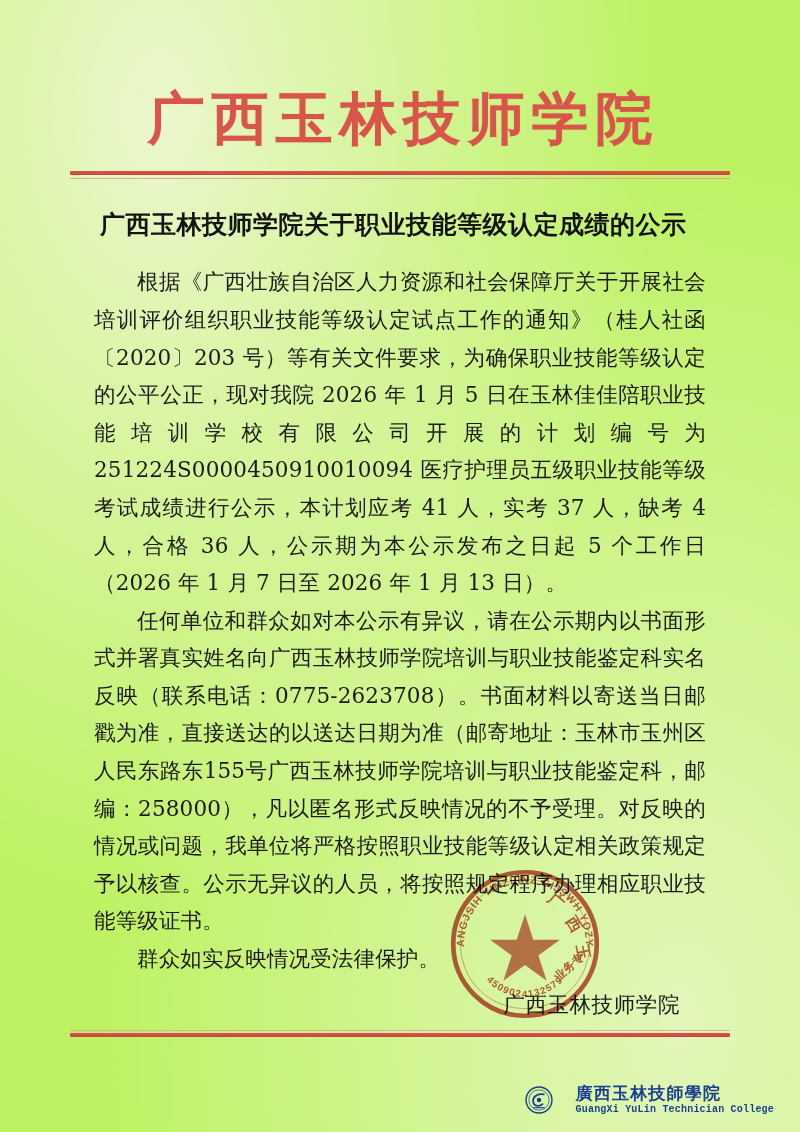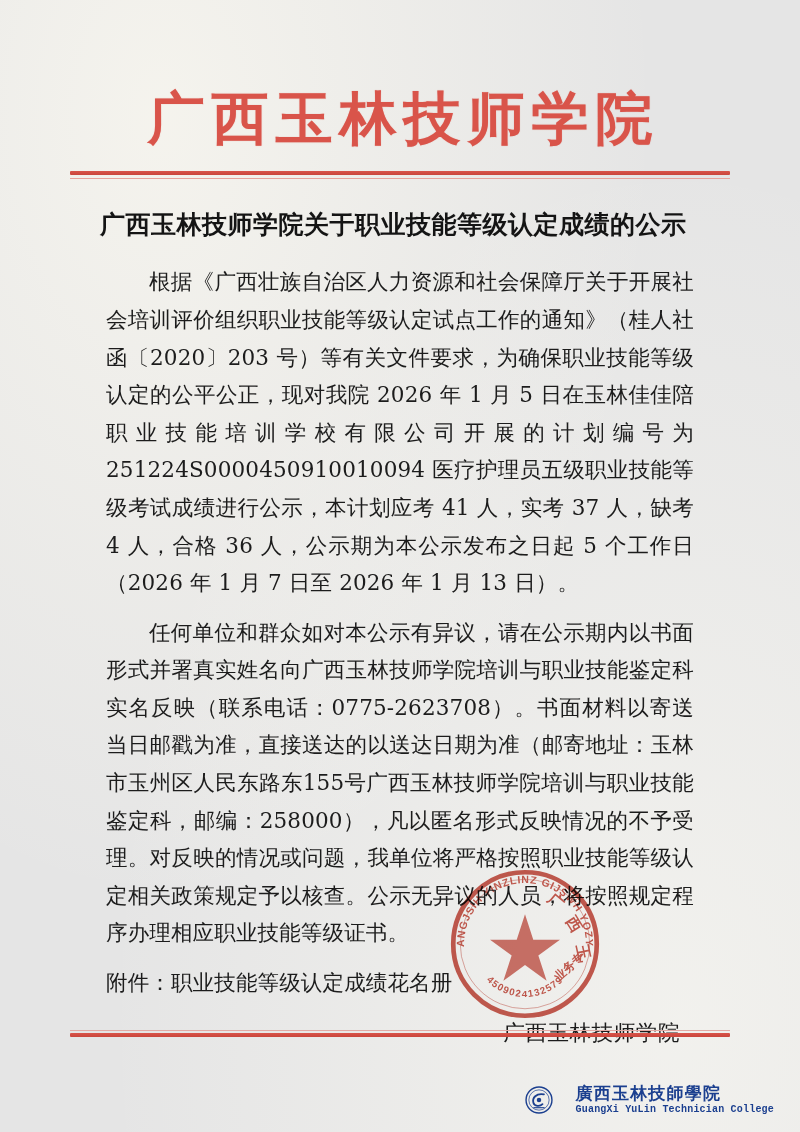--- a/index.html
+++ b/index.html
@@ -7,21 +7,21 @@
     padding: 0;
     background: #ffffff;
   }
   body {
     font-family: "Liberation Serif", "DejaVu Serif", serif;
   }
   .page {
     position: relative;
     width: 800px;
     height: 1132px;
-    background: #e5e5e5;
+    background: #bef264;
     overflow: hidden;
     box-sizing: border-box;
   }
   
   .page::before {
     content: "";
     position: absolute;
     inset: 0;
     background:
       radial-gradient(ellipse at 20% 10%, rgba(250,248,240,0.75), rgba(253,253,252,0) 55%),
@@ -84,21 +84,21 @@
     width: 612px;
     font-family: "DejaVu Serif", "Liberation Serif", serif;
     font-size: 21.5px;
     line-height: 37.6px;
     color: #1c1c1c;
     text-align: justify;
     text-justify: inter-ideograph;
     letter-spacing: 0.15px;
   }
   .body-block p {
-    margin: 12px;
+    margin: 0;
     text-indent: 2em;
   }
   .body-block p.no-indent {
     text-indent: 0;
   }
 
   
   .signature {
     margin-top: 8px;
     width: 612px;
@@ -205,21 +205,21 @@
     <div class="rule-top">
       <div class="thick"></div>
       <div class="thin"></div>
     </div>
 
     <div class="doc-title">广西玉林技师学院关于职业技能等级认定成绩的公示</div>
 
     <div class="body-block">
       <p>根据《广西壮族自治区人力资源和社会保障厅关于开展社会培训评价组织职业技能等级认定试点工作的通知》（桂人社函〔2020〕203 号）等有关文件要求，为确保职业技能等级认定的公平公正，现对我院 2026 年 1 月 5 日在玉林佳佳陪职业技能培训学校有限公司开展的计划编号为 251224S0000450910010094 医疗护理员五级职业技能等级考试成绩进行公示，本计划应考 41 人，实考 37 人，缺考 4 人，合格 36 人，公示期为本公示发布之日起 5 个工作日（2026 年 1 月 7 日至 2026 年 1 月 13 日）。</p>
       <p>任何单位和群众如对本公示有异议，请在公示期内以书面形式并署真实姓名向广西玉林技师学院培训与职业技能鉴定科实名反映（联系电话：0775-2623708）。书面材料以寄送当日邮戳为准，直接送达的以送达日期为准（邮寄地址：玉林市玉州区人民东路东155号广西玉林技师学院培训与职业技能鉴定科，邮编：258000），凡以匿名形式反映情况的不予受理。对反映的情况或问题，我单位将严格按照职业技能等级认定相关政策规定予以核查。公示无异议的人员，将按照规定程序办理相应职业技能等级证书。</p>
-      <p class="no-indent">附件：职业技能等级认定成绩花名册</p>
+      <p>群众如实反映情况受法律保护。</p>
     </div>
 
     <div class="signature">
       <div class="line">广西玉林技师学院</div>
     </div>
 
   </div>
 
   <div class="seal">
     <svg viewBox="0 0 200 200" xmlns="http://www.w3.org/2000/svg" aria-hidden="true">

